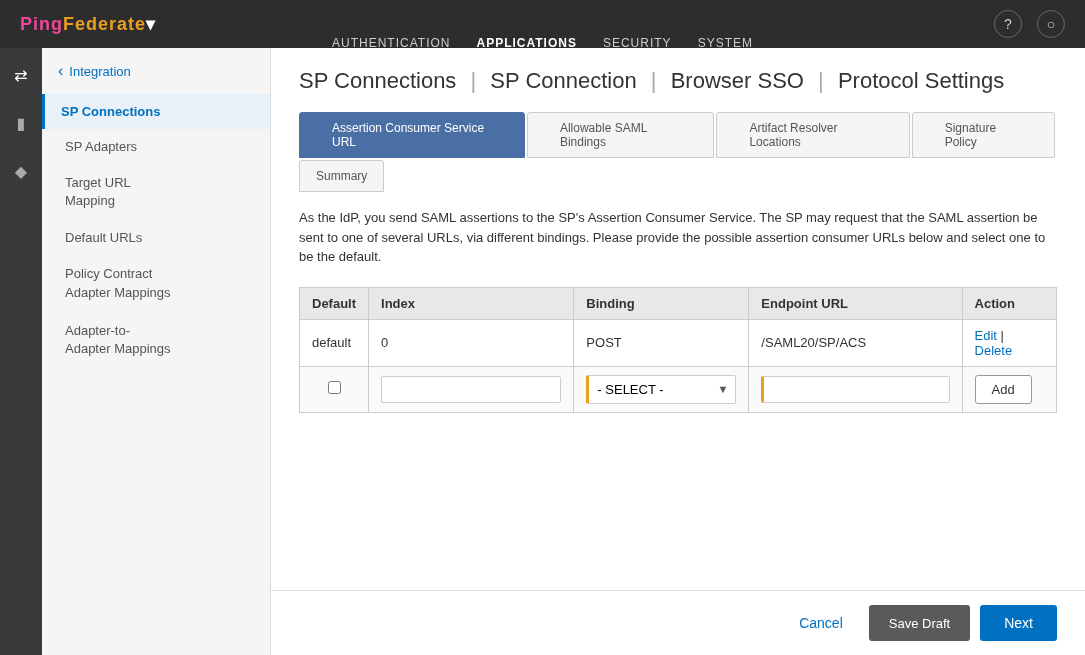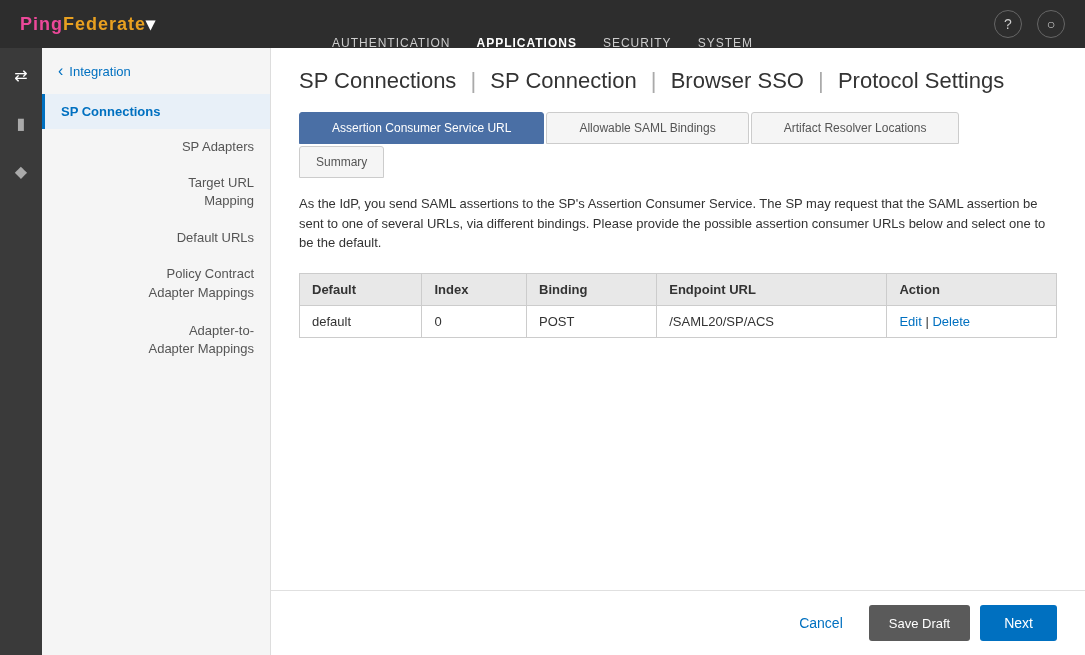--- a/index.html
+++ b/index.html
@@ -93,21 +93,20 @@
     }
     .sidebar-item.active {
       color: #0070c0;
       border-left: 3px solid #0070c0;
       background: #e8f0f8;
       font-weight: bold;
     }
     .sidebar-item.sub {
       padding-left: 20px;
       color: #555;
-      text-align: right;
     }
 
     
     .main-content {
       flex: 1;
       padding: 20px 28px;
       overflow-y: auto;
       position: relative;
     }
 
@@ -357,20 +356,21 @@
       <span class="sep">|</span>
       <span>Browser SSO</span>
       <span class="sep">|</span>
       <span>Protocol Settings</span>
     </div>
 
     <div class="tabs-row">
       <div class="tab active">Assertion Consumer Service URL</div>
       <div class="tab">Allowable SAML Bindings</div>
       <div class="tab">Artifact Resolver Locations</div>
+      <div class="tab">Signature Policy</div>
     </div>
 
     <div class="tabs-row2">
       <div class="tab2">Summary</div>
     </div>
 
     <div class="description">As the IdP, you send SAML assertions to the SP's Assertion Consumer Service. The SP may request that the SAML assertion be sent to one of several URLs, via different bindings. Please provide the possible assertion consumer URLs below and select one to be the default.</div>
 
     <table class="data-table">
       <thead>
@@ -388,20 +388,42 @@
           <td>0</td>
           <td>POST</td>
           <td>/SAML20/SP/ACS</td>
           <td>
             <a class="link-blue">Edit</a>
             <span> | </span>
             <a class="link-blue">Delete</a>
           </td>
         </tr>
 
+        <tr class="add-row">
+          <td class="checkbox-cell">
+            <input type="checkbox" style="">
+          </td>
+          <td>
+            <input type="text" class="index-input" style="">
+          </td>
+          <td>
+            <div class="select-wrapper">
+              <select>
+                <option>- SELECT -</option>
+              </select>
+              <span class="select-arrow">▼</span>
+            </div>
+          </td>
+          <td>
+            <input type="text" class="url-input" style="">
+          </td>
+          <td>
+            <button class="add-btn">Add</button>
+          </td>
+        </tr>
       </tbody>
     </table>
 
     <div class="footer-bar">
       <button class="btn-cancel">Cancel</button>
       <button class="btn-save-draft">Save Draft</button>
       <button class="btn-next">Next</button>
     </div>
   </div>
 </div>

